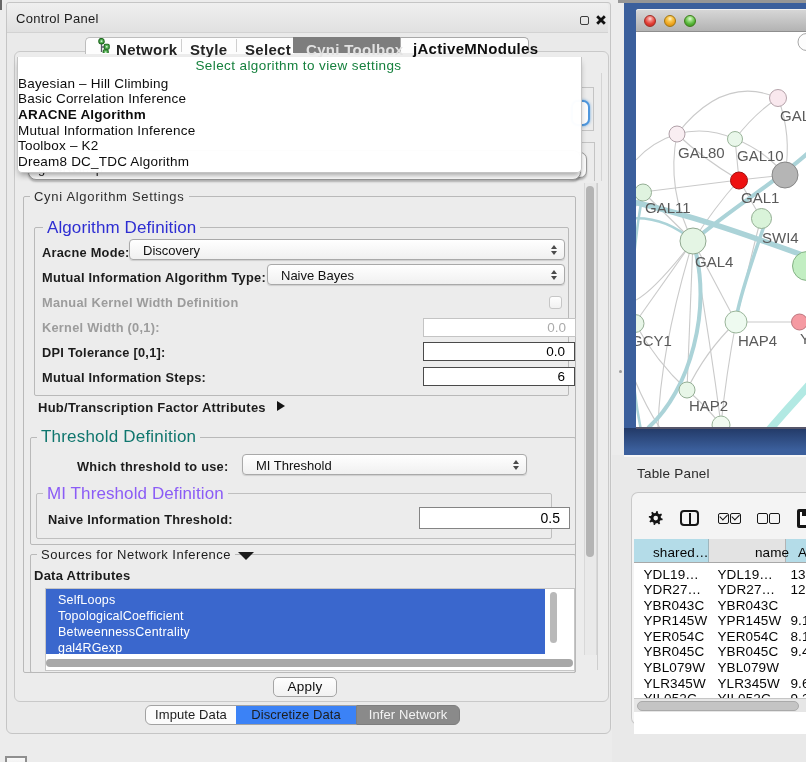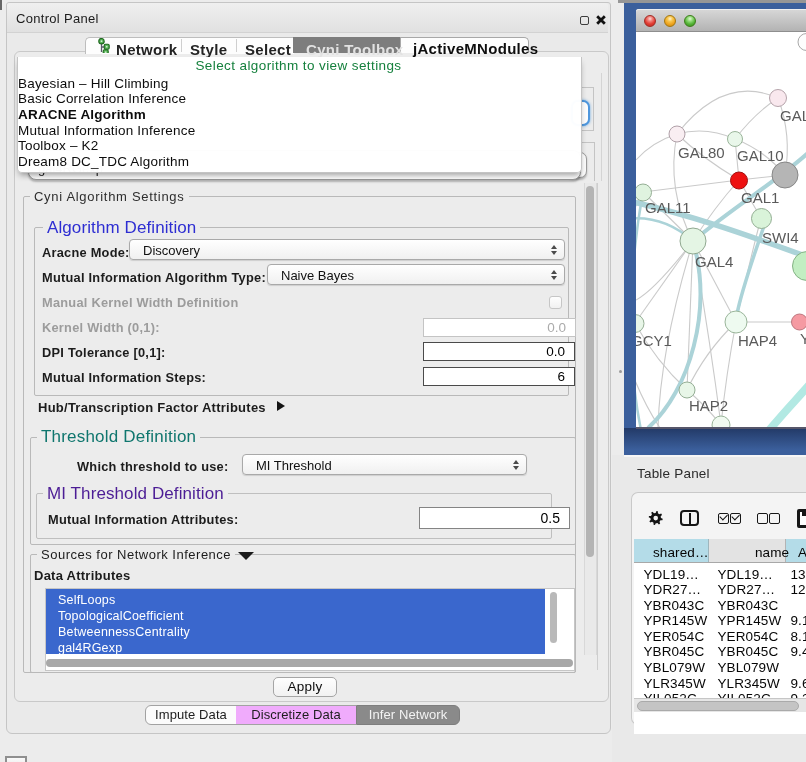--- a/index.html
+++ b/index.html
@@ -102,40 +102,40 @@
 <div class="ab" style="left:277px;top:401px;width:0;height:0;border-top:5.5px solid transparent;border-bottom:5.5px solid transparent;border-left:8px solid #141414"></div>
 
 <div class="grp" style="left:30px;top:437px;width:544px;height:106px"></div>
 <div class="gt" style="left:37px;top:430px;color:#0f766e;letter-spacing:.2px">Threshold Definition</div>
 <div class="lbl" style="left:77px;top:460px">Which threshold to use:</div>
 <div class="combo" style="left:242px;top:454px;width:283px">
     <span class="t">MI Threshold</span>
     <span class="arrows"></span>
   </div>
 <div class="grp" style="left:36px;top:493px;width:514px;height:44px;border-color:#bfbfbf"></div>
-<div class="gt" style="left:43px;top:487px;color:#4c1d95;letter-spacing:.1px">MI Threshold Definition</div>
-<div class="lbl" style="left:48px;top:513px">Mutual Information Attributes:</div>
+<div class="gt" style="left:43px;top:487px;color:#8b5cf6;letter-spacing:.1px">MI Threshold Definition</div>
+<div class="lbl" style="left:48px;top:513px">Naive Information Threshold:</div>
 <div class="fld" style="left:419px;top:507px;width:140px;height:20px;border:1px solid #848484;line-height:20px;font-size:14px">0.5</div>
 
 <div class="grp" style="left:30px;top:554px;width:544px;height:117px"></div>
 <div class="gt" style="left:37px;top:548px;color:#1c1c1c;font-size:13px;letter-spacing:.5px">Sources for Network Inference</div>
 <div class="ab" style="left:238px;top:551.5px;width:0;height:0;border-left:8.5px solid transparent;border-right:8.5px solid transparent;border-top:8px solid #1b1b1b"></div>
 <div class="lbl" style="left:34px;top:569px;font-size:13px">Data Attributes</div>
 
 <div class="ab" style="left:45px;top:588px;width:528px;height:81px;background:#fff;border:1px solid #c6c6c6"></div>
 <div class="ab" style="left:46px;top:589px;width:499px;height:65px;background:#3a67cd;overflow:hidden">
 <div style="position:absolute;left:12px;top:2.5px;font-size:12.5px;line-height:16.3px;color:#fff;letter-spacing:.2px">SelfLoops<br>TopologicalCoefficient<br>BetweennessCentrality<br>gal4RGexp</div>
 </div>
 <div class="ab" style="left:550px;top:592px;width:7px;height:51px;background:#b9b9b9;border-radius:3.5px"></div>
 <div class="ab" style="left:46px;top:658.5px;width:527px;height:8.5px;background:#a8a8a8;border-radius:4px"></div>
 
 <div class="ab" style="left:273px;top:677px;width:62px;height:18px;background:linear-gradient(#fefefe,#f1f1f1);border:1px solid #a5a5a5;border-radius:5px;font-size:13.5px;line-height:18px;text-align:center;color:#0d0d0d;letter-spacing:.2px">Apply</div>
 
 <div class="btab" style="left:145px;width:90px;background:#fbfbfb;border:1px solid #a2a2a2;border-radius:6px 0 0 6px">Impute Data</div>
-<div class="btab" style="left:236px;width:120px;background:#f0abfc;border-top:1px solid #a2a2a2;border-bottom:1px solid #a2a2a2">Discretize Data</div>
+<div class="btab" style="left:236px;width:120px;background:#3b82f6;border-top:1px solid #a2a2a2;border-bottom:1px solid #a2a2a2">Discretize Data</div>
 <div class="btab" style="left:356px;width:102px;background:#8a8a8a;border:1px solid #7e7e7e;border-radius:0 6px 6px 0;color:#f3f3f3">Infer Network</div>
 
 <div class="ab" style="left:5px;top:756px;width:18px;height:10px;border:2px solid #8f8f8f;background:linear-gradient(#fafafa,#e8e8e8)"></div>
 
 <div class="ab" style="left:17px;top:57px;width:563px;height:115px;background:rgba(255,255,255,.98);border:1px solid #c4c4c4;border-top:none;border-radius:0 0 5px 5px;box-shadow:0 4px 6px -2px rgba(0,0,0,.38);z-index:30"></div>
 <div class="ab" style="left:17px;top:58px;width:563px;text-align:center;font-size:13.5px;color:#15803d;letter-spacing:.4px;z-index:31">Select algorithm to view settings</div>
 <div class="ddi" style="top:75.5px;z-index:31">Bayesian – Hill Climbing</div>
 <div class="ddi" style="top:91.2px;z-index:31">Basic Correlation Inference</div>
 <div class="ddi" style="top:106.9px;z-index:31;font-weight:700">ARACNE Algorithm</div>
 <div class="ddi" style="top:122.6px;z-index:31">Mutual Information Inference</div>

